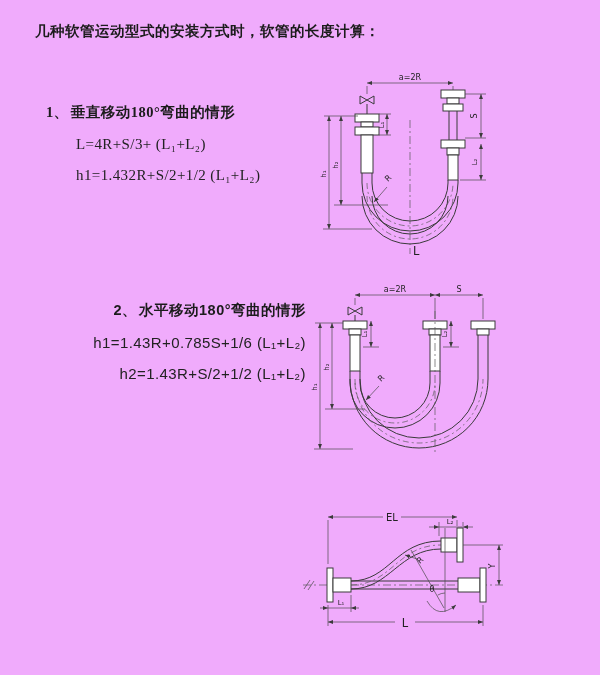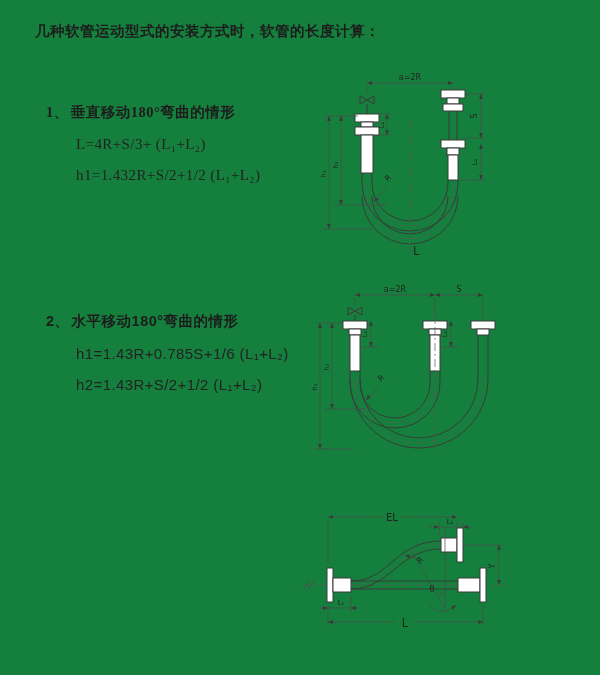--- a/index.html
+++ b/index.html
@@ -1,17 +1,17 @@
 <!DOCTYPE html>
 <html><head>
 <meta charset="utf-8">
 <style>
   html,body { margin:0; padding:0; background:#888; }
   .page {
-    position:relative; width:600px; height:675px; background:#15803d;
+    position:relative; width:600px; height:675px; background:#f0abfc;
     font-family:"Liberation Sans","DejaVu Sans",sans-serif; color:#1c1c1c;
     overflow:hidden; margin:0 auto;
   }
   .doc-title { position:absolute; left:35px; top:22px; font-size:14.5px; font-weight:700; letter-spacing:0.5px; }
   .sec { position:absolute; left:46px; width:260px; }
   .sec-heading { font-size:14.5px; font-weight:700; letter-spacing:0.5px; white-space:nowrap; }
   .sec-heading .num { margin-right:2px; }
   .formula { margin:14px 0 0 30px; font-size:15px; font-weight:400; color:#222; letter-spacing:0.4px; white-space:nowrap; }
   .diag { position:absolute; }
   
@@ -31,21 +31,21 @@
   <div class="doc-title">几种软管运动型式的安装方式时，软管的长度计算：</div>
 
   <section class="sec" style="top:103px;font-family:Liberation Serif, serif;">
     <div class="sec-heading">
       <span class="num">1、</span><span>垂直移动180°弯曲的情形</span>
     </div>
     <div class="formula">L=4R+S/3+ (L₁+L₂)</div>
     <div class="formula">h1=1.432R+S/2+1/2 (L₁+L₂)</div>
   </section>
 
-  <section class="sec" style="top:312px;">
+  <section class="sec" style="top:301px;text-align:right;">
     <div class="sec-heading">
       <span class="num">2、</span><span>水平移动180°弯曲的情形</span>
     </div>
     <div class="formula">h1=1.43R+0.785S+1/6 (L₁+L₂)</div>
     <div class="formula">h2=1.43R+S/2+1/2 (L₁+L₂)</div>
   </section>
 
 
   <svg class="diag" style="left:310px; top:68px;" width="280" height="195" viewBox="0 0 280 195">
     <defs>

